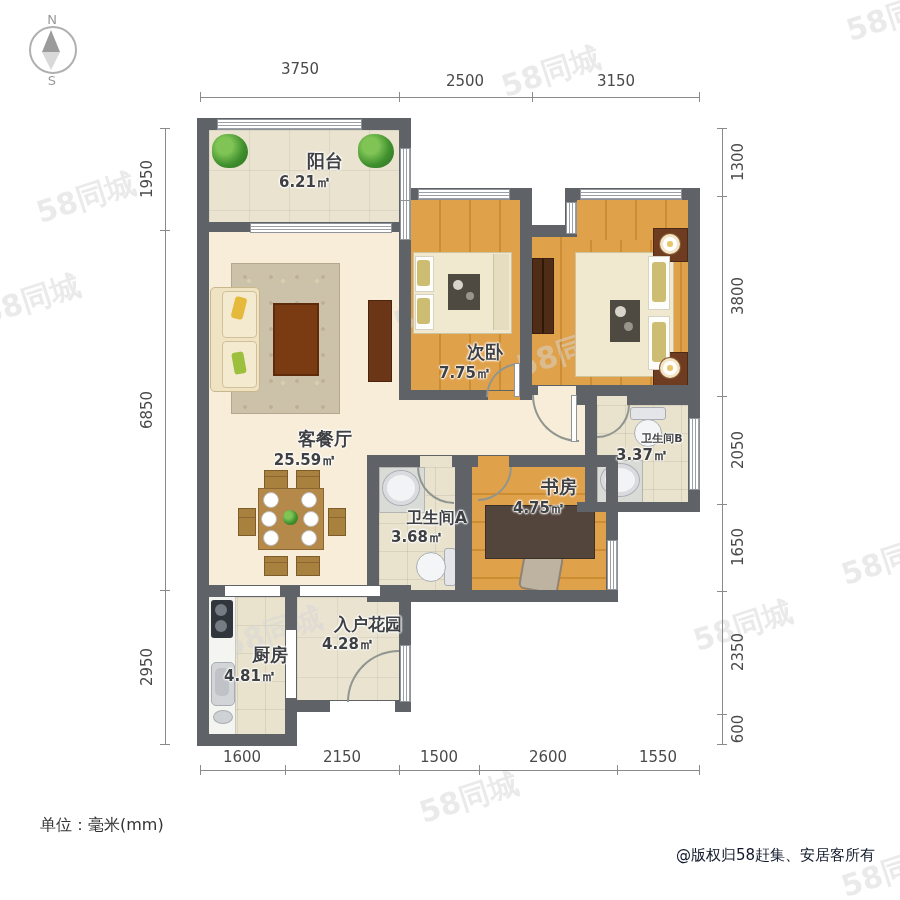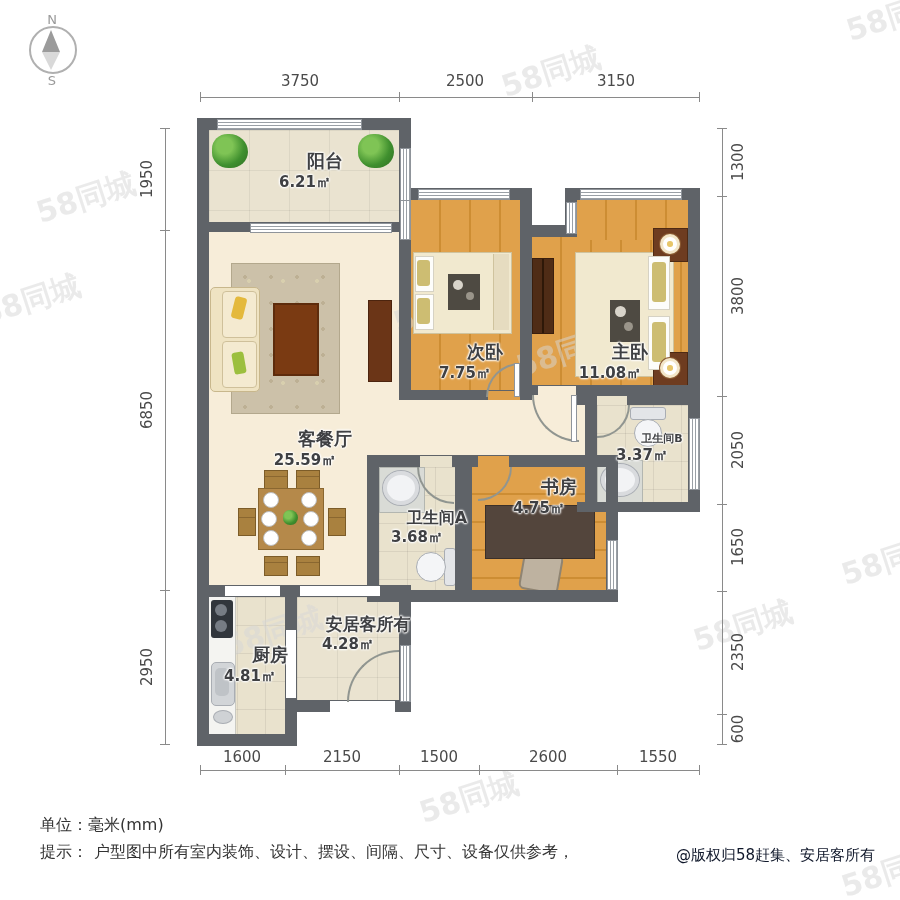--- a/index.html
+++ b/index.html
@@ -98,21 +98,21 @@
     <div class="arrow-up"></div>
     <div class="arrow-dn"></div>
     <div class="slet">S</div>
   </div>
 
   <div class="dimline" style="left:200px;top:97px;width:500px;height:1px"></div>
   <div class="tickv" style="left:200px;top:92px"></div>
   <div class="tickv" style="left:399px;top:92px"></div>
   <div class="tickv" style="left:532px;top:92px"></div>
   <div class="tickv" style="left:699px;top:92px"></div>
-  <div class="dimlab c" style="left:300px;top:72px">3750</div>
+  <div class="dimlab c" style="left:300px;top:60px">3750</div>
   <div class="dimlab c" style="left:465px;top:72px">2500</div>
   <div class="dimlab c" style="left:616px;top:72px">3150</div>
 
   <div class="dimline" style="left:200px;top:770px;width:500px;height:1px"></div>
   <div class="tickv" style="left:200px;top:765px"></div>
   <div class="tickv" style="left:285px;top:765px"></div>
   <div class="tickv" style="left:399px;top:765px"></div>
   <div class="tickv" style="left:479px;top:765px"></div>
   <div class="tickv" style="left:617px;top:765px"></div>
   <div class="tickv" style="left:699px;top:765px"></div>
@@ -290,24 +290,20 @@
   <div class="arc arc-tl" style="left:347px;top:650px;width:50px;height:50px"></div>
 
   <div class="room-label" style="left:240px;top:150px;width:130px">
     <div class="rname">阳台</div>
     <div class="rarea">6.21㎡</div>
   </div>
   <div class="room-label" style="left:400px;top:341px;width:130px">
     <div class="rname">次卧</div>
     <div class="rarea">7.75㎡</div>
   </div>
-  <div class="room-label" style="left:545px;top:341px;width:130px">
-    <div class="rname">主卧</div>
-    <div class="rarea">11.08㎡</div>
-  </div>
   <div class="room-label" style="left:240px;top:428px;width:130px">
     <div class="rname">客餐厅</div>
     <div class="rarea">25.59㎡</div>
   </div>
   <div class="room-label" style="left:577px;top:432px;width:130px">
     <div class="rname" style="font-size:11px">卫生间B</div>
     <div class="rarea">3.37㎡</div>
   </div>
   <div class="room-label" style="left:474px;top:476px;width:130px">
     <div class="rname">书房</div>
@@ -315,23 +311,20 @@
   </div>
   <div class="room-label" style="left:352px;top:508px;width:130px">
     <div class="rname" style="font-size:16px">卫生间A</div>
     <div class="rarea">3.68㎡</div>
   </div>
   <div class="room-label" style="left:185px;top:644px;width:130px">
     <div class="rname">厨房</div>
     <div class="rarea">4.81㎡</div>
   </div>
   <div class="room-label" style="left:283px;top:614px;width:130px">
-    <div class="rname" style="font-size:17px">安居客所有</div>
+    <div class="rname" style="font-size:17px">入户花园</div>
     <div class="rarea">4.28㎡</div>
   </div>
 
   <div class="foot" style="left:40px;top:815px">单位：毫米(mm)</div>
-  <div class="foot" style="left:40px;top:842px">
-    <span class="lbl">提示：</span><span>户型图中所有室内装饰、设计、摆设、间隔、尺寸、设备仅供参考，</span>
-  </div>
   <div class="copyright" style="right:25px;top:846px">@版权归58赶集、安居客所有</div>
 
 </div>
 
 </body></html>

